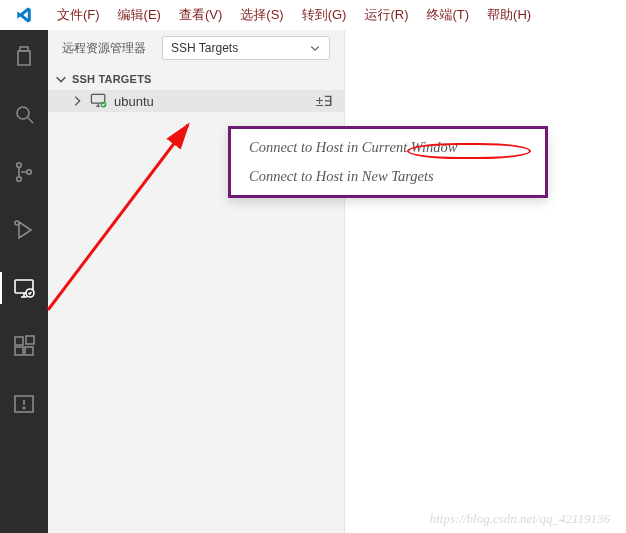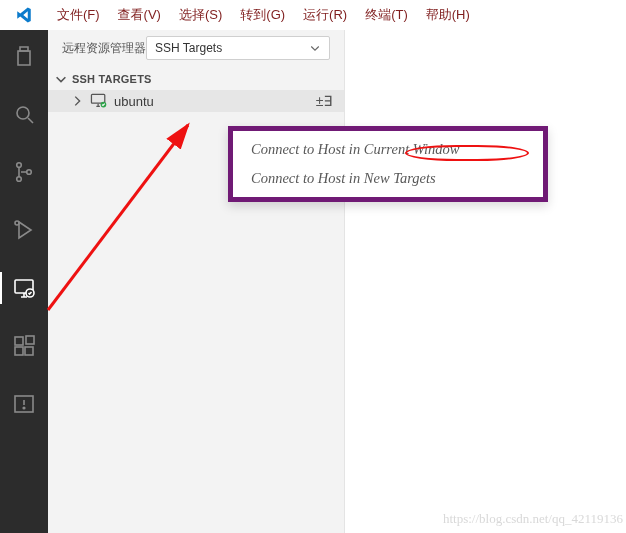--- a/index.html
+++ b/index.html
@@ -8,50 +8,51 @@
   .top-menu .logo { width: 48px; display: flex; align-items: center; justify-content: center; }
   .top-menu .logo svg { width: 18px; height: 18px; }
   .menu-items { display: flex; gap: 0; }
   .menu-item { padding: 5px 9px; cursor: default; color: #7f1d1d; }
   .activity-bar { position: absolute; top: 30px; left: 0; bottom: 0; width: 48px; background: #2c2c2c; display: flex; flex-direction: column; align-items: center; padding-top: 6px; gap: 18px; }
   .ab-item { width: 48px; height: 40px; display: flex; align-items: center; justify-content: center; color: #8a8a8a; position: relative; }
   .ab-item.active { color: #fff; }
   .ab-item.active::before { content: ""; position: absolute; left: 0; top: 4px; bottom: 4px; width: 2px; background: #fff; }
   .ab-item svg { width: 24px; height: 24px; stroke: currentColor; fill: none; stroke-width: 1.6; }
   .side-panel { position: absolute; top: 30px; left: 48px; bottom: 0; width: 297px; background: #f3f3f3; border-right: 1px solid #e4e4e4; }
-  .panel-header { display: flex; align-items: center; padding: 6px 14px; gap: 0; font-size: 12px; color: #555; }
+  .panel-header { display: flex; align-items: center; padding: 6px 14px; gap: 16px; font-size: 12px; color: #555; }
   .panel-header .label { white-space: nowrap; }
   .dropdown { flex: 1; height: 24px; background: #fff; border: 1px solid #cfcfcf; border-radius: 2px; display: flex; align-items: center; padding: 0 8px; justify-content: space-between; color: #333; }
   .dropdown svg { width: 12px; height: 12px; }
   .section-title { display: flex; align-items: center; gap: 4px; padding: 6px 6px 4px 6px; font-size: 11px; font-weight: 700; color: #4a4a4a; letter-spacing: .2px; }
   .section-title svg { width: 14px; height: 14px; }
   .tree-row { display: flex; align-items: center; gap: 6px; padding: 3px 10px 3px 22px; background: #e6e6e6; position: relative; }
   .tree-row .chev { width: 14px; height: 14px; }
   .tree-row .host-icon { position: relative; width: 18px; height: 16px; }
   .tree-row .host-label { color: #3b3b3b; }
   .row-action { margin-left: auto; color: #555; font-size: 14px; width: 20px; text-align: center; }
   .main-area { position: absolute; top: 30px; left: 345px; right: 0; bottom: 0; background: #fff; }
-  .context-menu { position: absolute; top: 126px; left: 228px; width: 320px; background: #fff; border: 5px solid #701a75; box-shadow: 0 4px 10px rgba(0,0,0,.15); padding: 4px 0; font-family: "Segoe UI", sans-serif; }
+  .context-menu { position: absolute; top: 126px; left: 228px; width: 320px; background: #fff; border: 3px solid #701a75; box-shadow: 0 4px 10px rgba(0,0,0,.15); padding: 4px 0; font-family: "Segoe UI", sans-serif; }
   .cm-item { padding: 6px 18px; color: #585858; font-size: 14.5px; font-style: italic; font-family: Georgia, "Times New Roman", serif; cursor: default; }
   .cm-item.hl { position: relative; }
   .cm-item.hl::after { content: ""; position: absolute; right: 14px; top: 10px; width: 120px; height: 12px; border: 2px solid #e11; border-radius: 50%/60%; pointer-events: none; }
   .arrow-svg { position: absolute; top: 110px; left: 38px; width: 210px; height: 210px; pointer-events: none; }
-  .watermark { position: absolute; right: 3px; bottom: 6px; color: #d9d9d9; font-size: 13px; font-family: Georgia, serif; }
+  .watermark { position: absolute; right: 16px; bottom: 6px; color: #d9d9d9; font-size: 13px; font-style: italic; font-family: Georgia, serif; }
 </style>
 </head>
 <body>
 
 <div class="top-menu">
   <div class="logo">
     <svg viewBox="0 0 24 24">
         <path d="M17 2 L21 4 L21 20 L17 22 L7 14 L3 17 L3 7 L7 10 Z M17 7 L11 12 L17 17 Z" fill="#0b7bcc"></path>
       </svg>
   </div>
   <div class="menu-items">
     <div class="menu-item">文件(F)</div>
+    <div class="menu-item">编辑(E)</div>
     <div class="menu-item">查看(V)</div>
     <div class="menu-item">选择(S)</div>
     <div class="menu-item">转到(G)</div>
     <div class="menu-item">运行(R)</div>
     <div class="menu-item">终端(T)</div>
     <div class="menu-item">帮助(H)</div>
   </div>
 </div>
 
 <div class="activity-bar">

